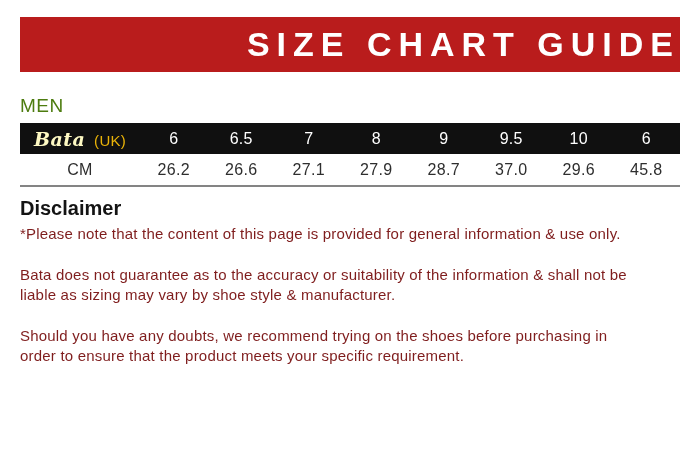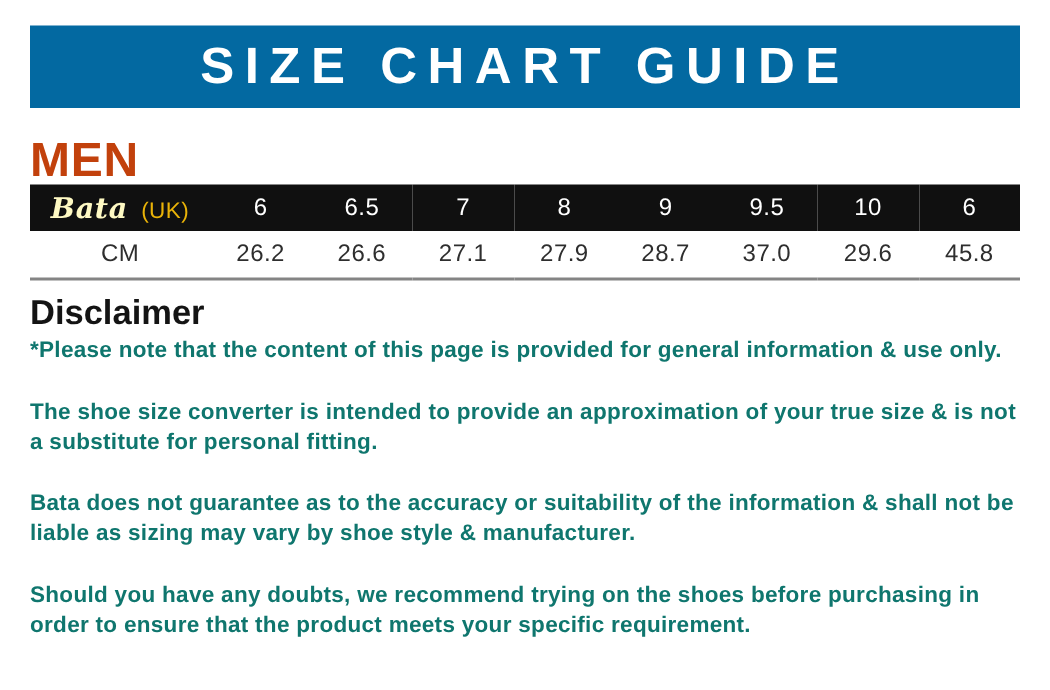--- a/index.html
+++ b/index.html
@@ -14,40 +14,40 @@
     font-family: "Liberation Sans", "DejaVu Sans", sans-serif;
     color: #1f1f1f;
   }
   .page {
     padding: 17px 20px 0 20px;
   }
 
   
   .banner {
     height: 55px;
-    background: #0369a1;
+    background: #b91c1c;
     display: flex;
     align-items: center;
-    justify-content: center;
+    justify-content: flex-end;
   }
   .banner-title {
     color: #ffffff;
     font-size: 34px;
     font-weight: bold;
     letter-spacing: 7px;
     white-space: nowrap;
   }
 
   
   .men-heading {
     margin: 21px 0 4px 0;
-    font-size: 32px;
+    font-size: 19px;
     line-height: 26px;
-    font-weight: bold;
-    color: #c2410c;
+    font-weight: normal;
+    color: #4d7c0f;
     letter-spacing: 0.5px;
   }
 
   
   .size-table {
     width: 100%;
     border-collapse: collapse;
     table-layout: fixed;
   }
   .size-table .label-col { width: 120px; }
@@ -77,33 +77,32 @@
     margin-left: 4px;
   }
   .data-row td {
     color: #2e2e2e;
     border-bottom: 2px solid #848484;
   }
 
   
   .disclaimer-heading {
     margin: 8px 0 3px 0;
-    font-size: 23px;
+    font-size: 20px;
     line-height: 26px;
     font-weight: bold;
     color: #141414;
   }
   .disclaimer p {
     margin: 0 0 21px 0;
     font-size: 15px;
     line-height: 20px;
-    color: #0f766e;
+    color: #7f1d1d;
     white-space: pre-line;
     letter-spacing: 0.2px;
-    font-weight: bold;
   }
 </style>
 </head>
 <body>
 
 <div class="page">
 
   <div class="banner">
     <span class="banner-title">SIZE CHART GUIDE</span>
   </div>
@@ -147,21 +146,19 @@
         <td>37.0</td>
         <td>29.6</td>
         <td>45.8</td>
       </tr>
     </tbody>
   </table>
 
   <div class="disclaimer">
     <div class="disclaimer-heading">Disclaimer</div>
     <p>*Please note that the content of this page is provided for general information &amp; use only.</p>
-    <p>The shoe size converter is intended to provide an approximation of your true size &amp; is not
-a substitute for personal fitting.</p>
     <p>Bata does not guarantee as to the accuracy or suitability of the information &amp; shall not be
 liable as sizing may vary by shoe style &amp; manufacturer.</p>
     <p>Should you have any doubts, we recommend trying on the shoes before purchasing in
 order to ensure that the product meets your specific requirement.</p>
   </div>
 
 </div>
 
 </body></html>

